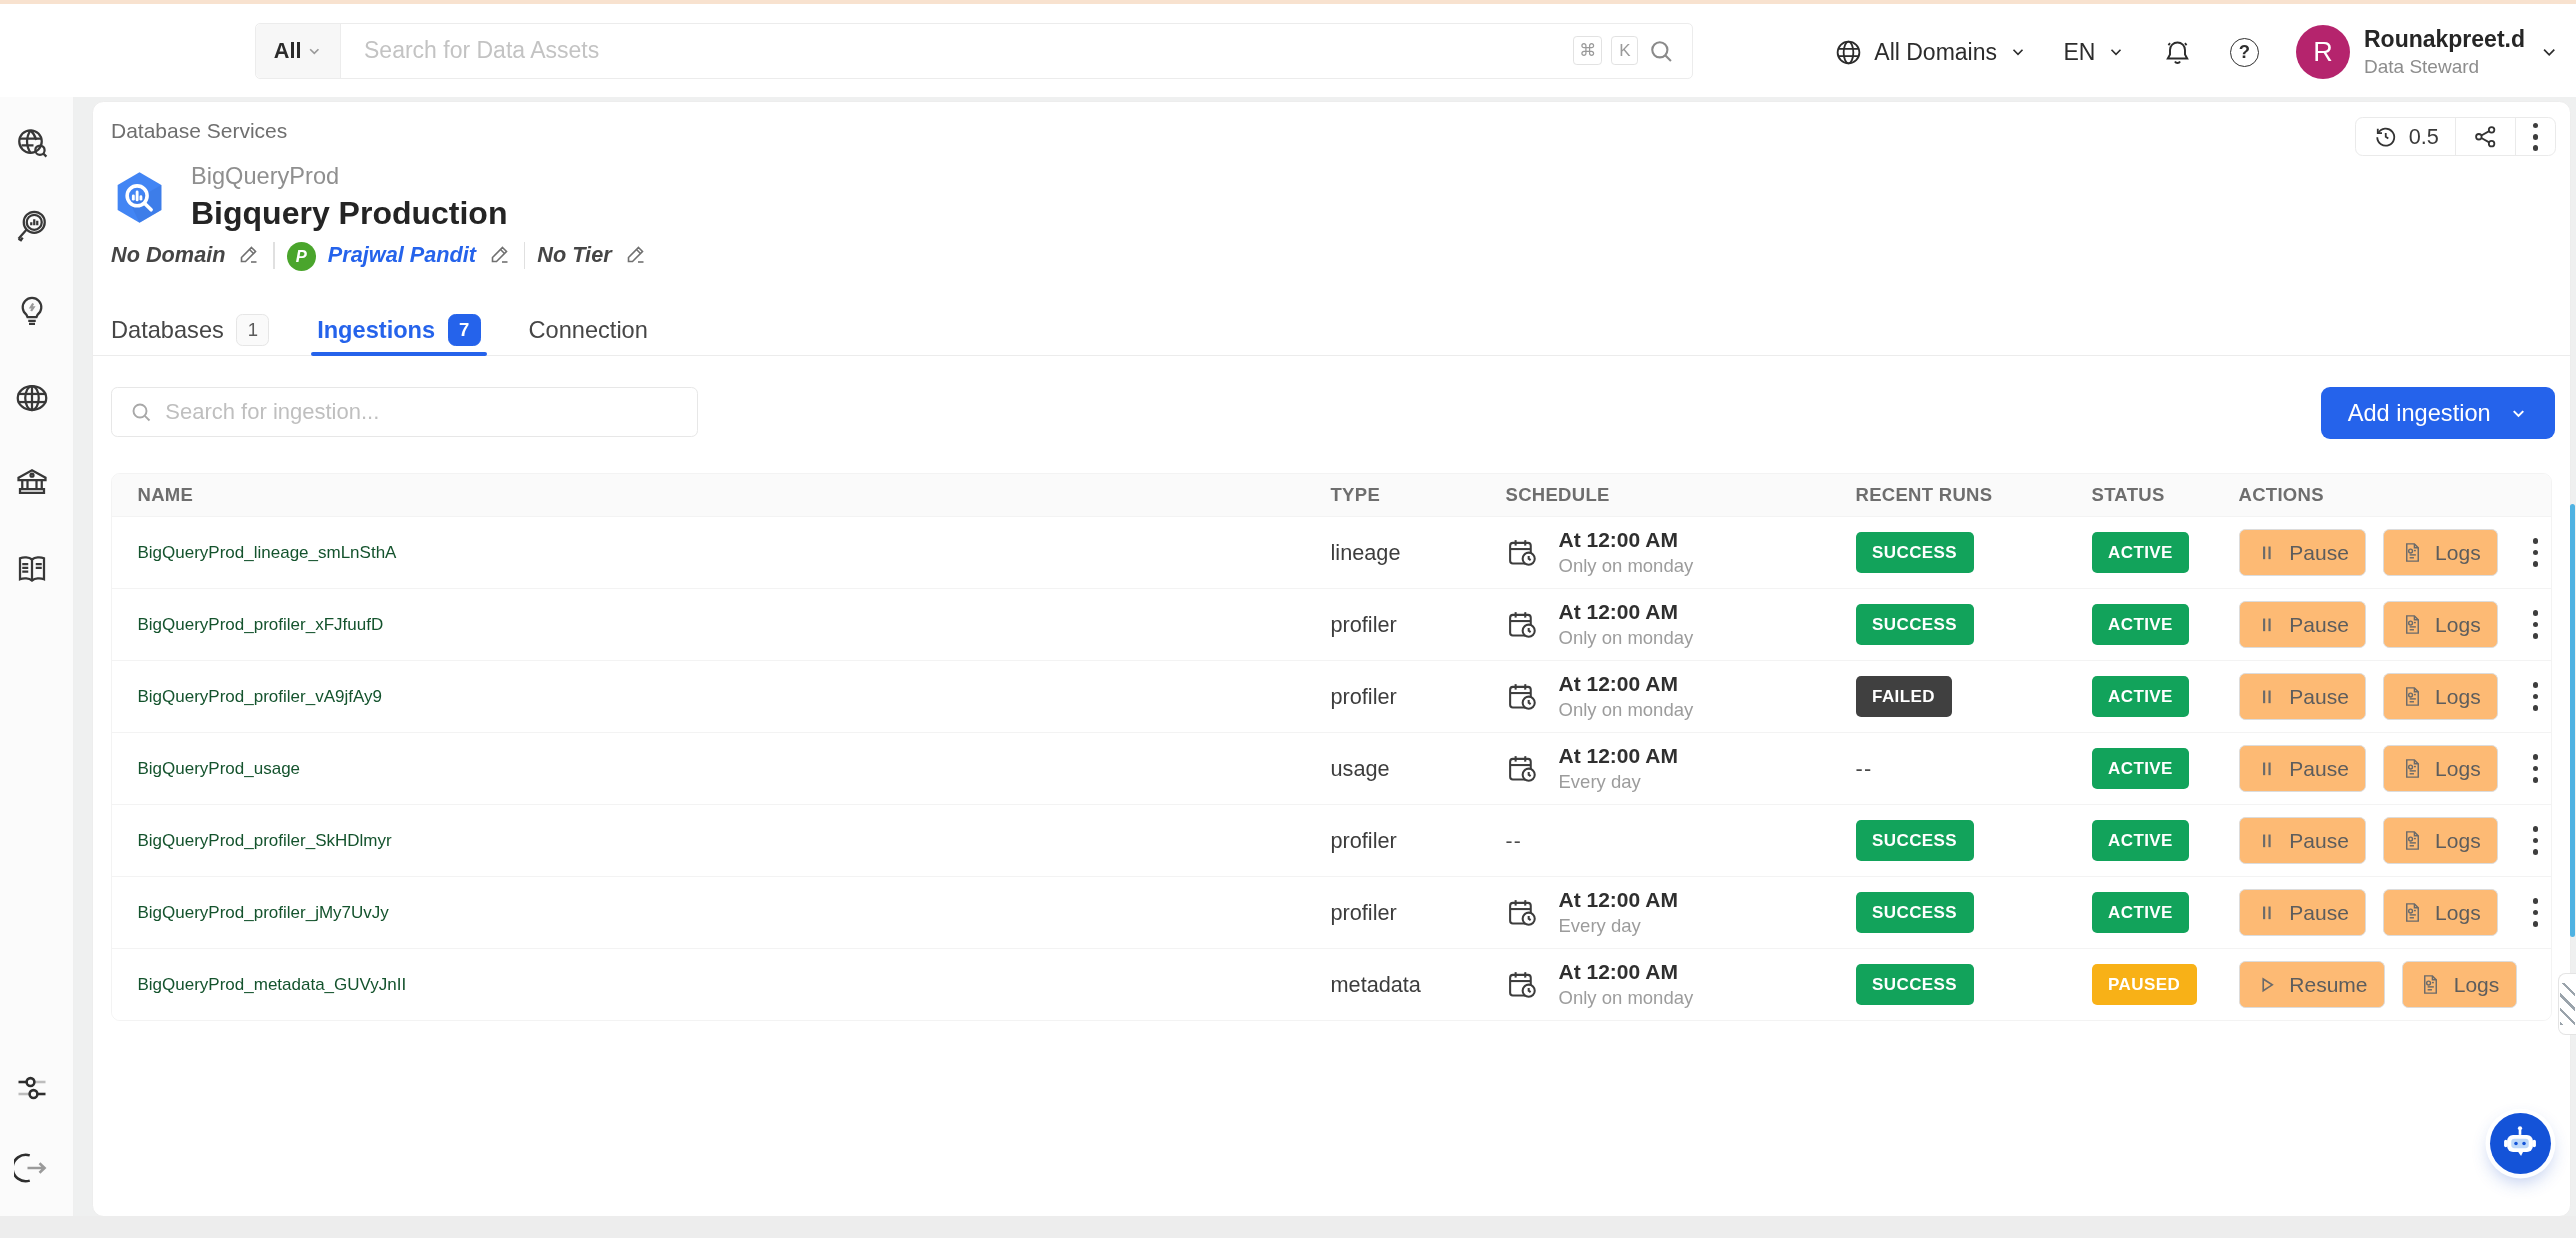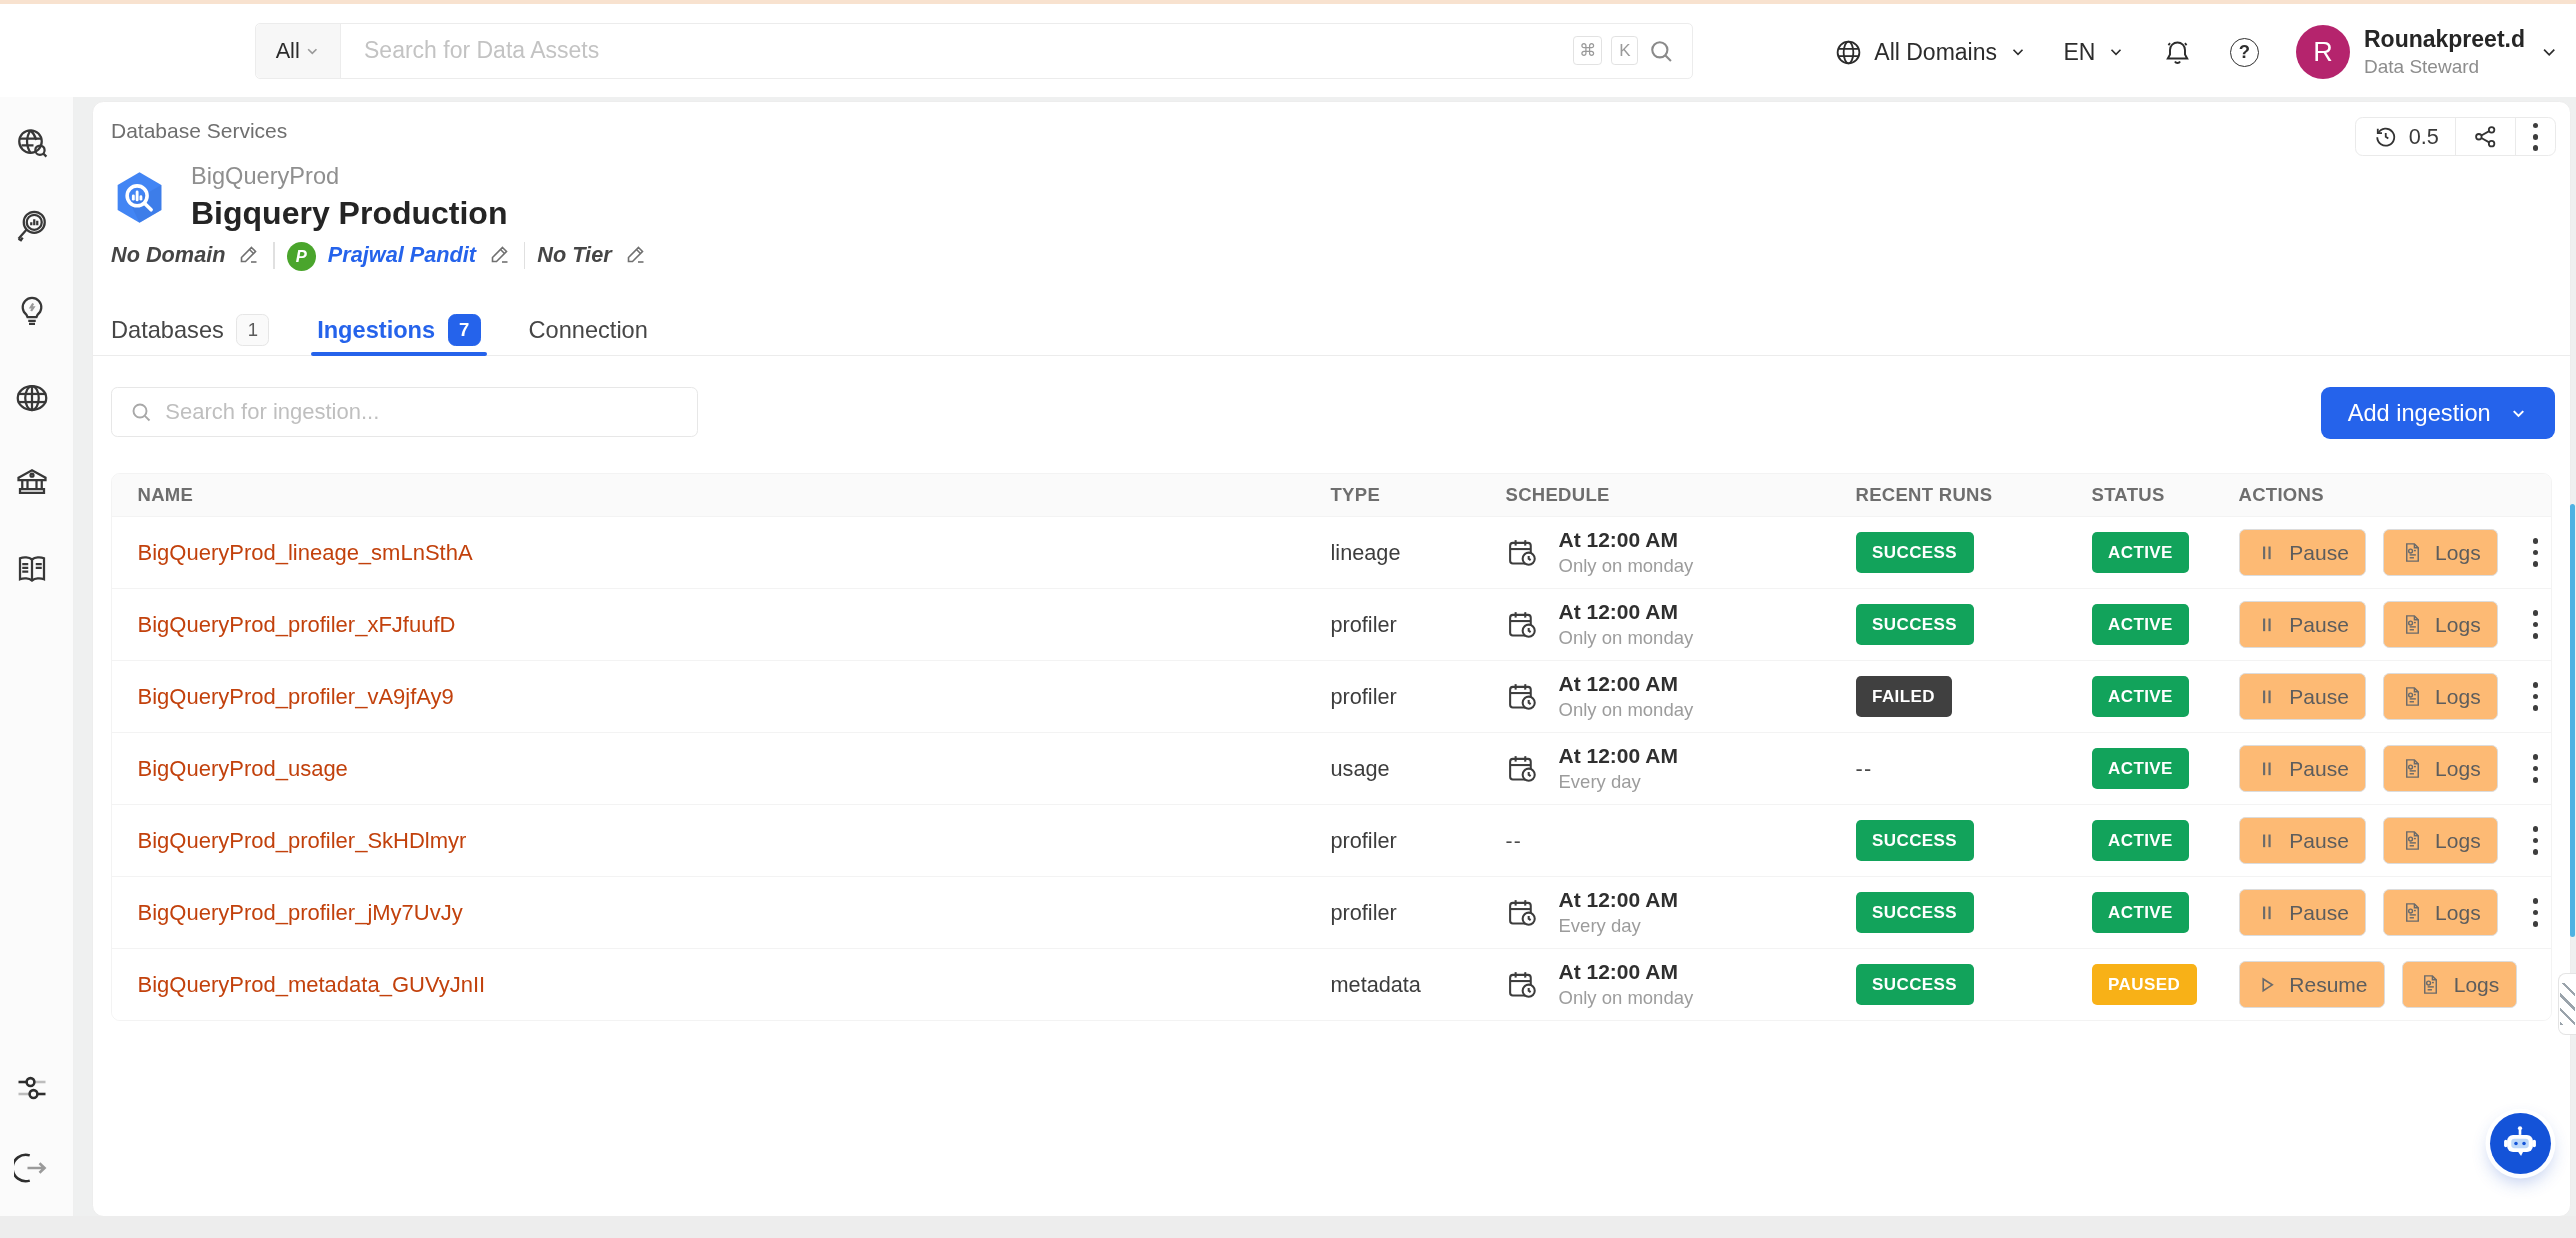--- a/index.html
+++ b/index.html
@@ -21,21 +21,21 @@
   .app-header { position:absolute; top:3.8px; left:0; right:0; height:93px; background:#fff; z-index:5; }
 
   .search-box {
     position:absolute; left:255px; top:19px; width:1438px; height:56px;
     border:1.3px solid #ececec; border-radius:5.1px; background:#fff;
     display:flex; align-items:center;
   }
   .search-filter {
     width:85px; align-self:stretch; background:#f7f7f7; border-right:1.3px solid #ececec;
     border-radius:5.1px 0 0 5.1px; display:flex; align-items:center; justify-content:center; gap:4px;
-    font-size:21.7px; font-weight:normal; color:#2b2b2b; cursor:pointer;
+    font-size:21.7px; font-weight:bold; color:#2b2b2b; cursor:pointer;
   }
   .search-placeholder { flex:1; padding-left:23px; font-size:23px; color:#c3c3c3; }
   .search-right { display:flex; align-items:center; gap:9px; padding-right:16.6px; }
   .keycap {
     min-width:27px; height:29px; padding:0 5.1px; border:1.3px solid #e2e2e2; border-radius:3.8px;
     display:flex; align-items:center; justify-content:center; font-size:17px; color:#9a9a9a; background:#fff;
   }
 
   .header-right { position:absolute; right:16.6px; top:3.8px; height:89px; display:flex; align-items:center; gap:37px; }
   .hr-group { display:flex; align-items:center; gap:11.5px; cursor:pointer; font-size:23px; color:#2c2c2c; }
@@ -105,21 +105,21 @@
     font-family:"Liberation Sans", sans-serif; font-size:23.6px; display:flex; align-items:center; gap:18px; cursor:pointer;
   }
 
   
   .table { position:absolute; left:18px; right:18px; top:371px; border:1.3px solid #f3f3f3; border-radius:9px; overflow:hidden; background:#fff; }
   .thead, .row { display:grid; grid-template-columns:1193px 175px 350px 236px 147px auto; align-items:center; }
   .thead { background:#fafafa; height:42px; }
   .th { font-size:18.5px; color:#6e6e6e; font-weight:bold; letter-spacing:0.3px; padding-left:25.5px; }
   .row { height:72px; border-top:1.3px solid #f3f3f3; background:#fff; }
   .cell { padding-left:25.5px; }
-  .c-name { font-size:22px; color:#c2410c; }
+  .c-name { font-size:17px; color:#14532d; }
   .c-type { font-size:21.7px; color:#3d3d3d; }
   .sched { display:flex; align-items:center; gap:20px; }
   .sched-time { font-size:21px; color:#2f2f2f; font-weight:bold; display:block; }
   .sched-freq { font-size:18.5px; color:#9c9c9c; display:block; margin-top:3.8px; }
   .sched.dash .sched-time { font-weight:normal; color:#4a4a4a; letter-spacing:1.3px; }
   .badge {
     display:inline-block; padding:10.2px 16.6px; border-radius:5.1px;
     font-size:17px; font-weight:bold; color:#fff; letter-spacing:0.4px; white-space:nowrap;
   }
   .badge.success, .badge.active { background:#12a35b; }

